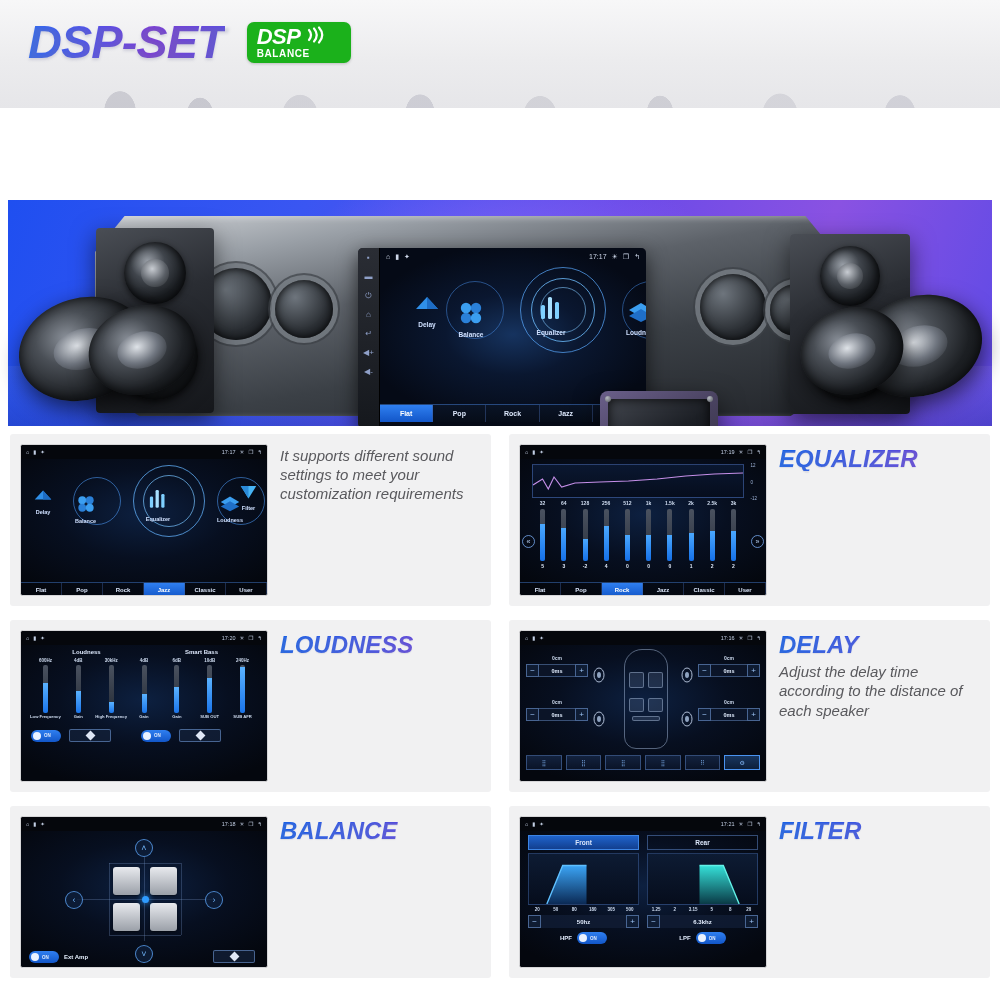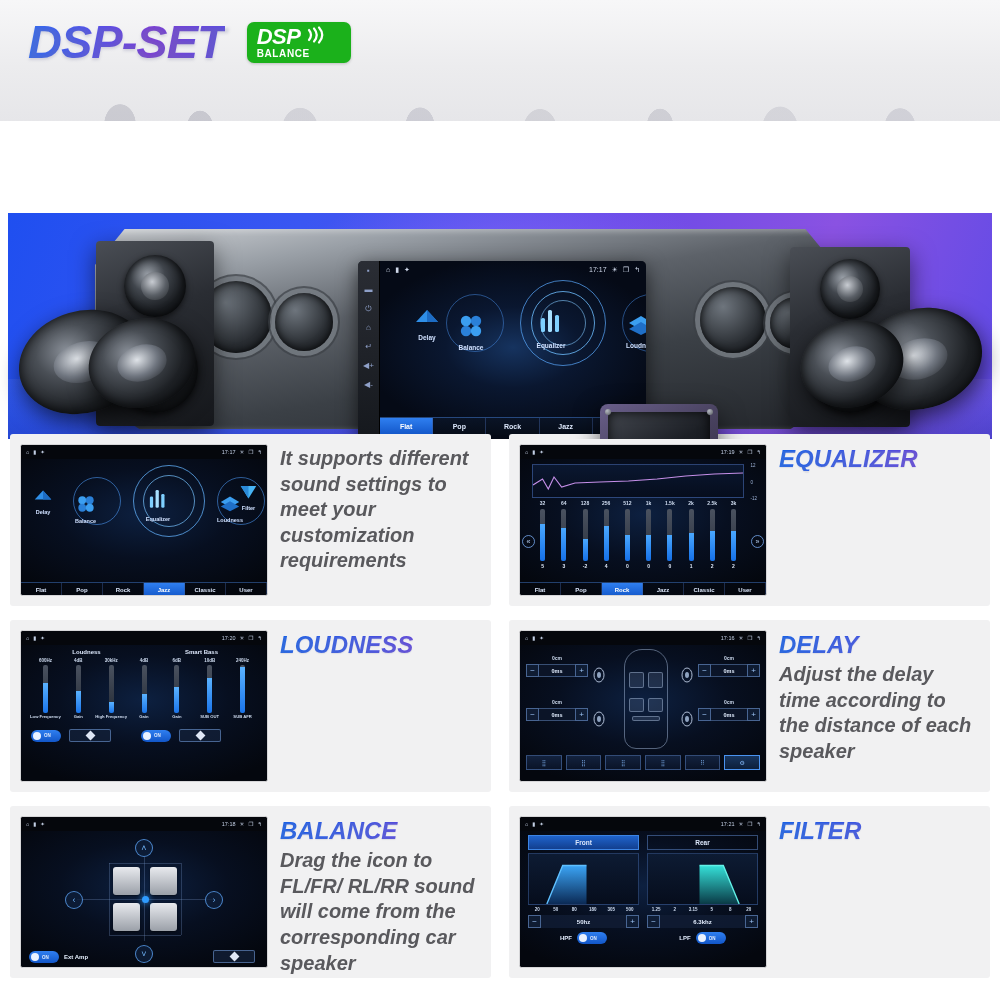--- a/index.html
+++ b/index.html
@@ -7,21 +7,21 @@
     width: 1000px; height: 999px;
     background: #ffffff;
     font-family: "Liberation Sans", sans-serif;
     overflow: hidden;
     position: relative;
   }
 
   
   .header {
     position: relative;
-    width: 1000px; height: 121px;
+    width: 1000px; height: 108px;
     background: linear-gradient(180deg,#f7f7f8 0%, #ececee 55%, #e6e6e9 100%);
     overflow: hidden;
   }
   .header-crowd {
     position: absolute; left: 0; bottom: 0; width: 1000px; height: 70px;
     background:
       radial-gradient(ellipse 26px 34px at 120px 74px, rgba(180,180,190,.55) 0 60%, transparent 62%),
       radial-gradient(ellipse 22px 30px at 200px 78px, rgba(170,170,182,.5) 0 60%, transparent 62%),
       radial-gradient(ellipse 30px 38px at 300px 80px, rgba(185,185,195,.45) 0 60%, transparent 62%),
       radial-gradient(ellipse 24px 32px at 420px 76px, rgba(175,175,188,.45) 0 60%, transparent 62%),
@@ -244,21 +244,21 @@
       radial-gradient(ellipse 170px 90px at 50% 40%, #0d2040 0%, #070f20 50%, #04070e 100%); }
   .card-text { flex: 1; padding-top: 2px; }
   .card-title {
     font-size: 24px; font-weight: 900; font-style: italic;
     background: linear-gradient(95deg,#1560e8 0%,#3a52e4 40%,#6a42d8 75%,#7b3fd4 100%);
     -webkit-background-clip: text; background-clip: text; color: transparent;
     line-height: 1.05; margin-bottom: 5px;
     text-shadow: 0 1px 1px rgba(150,150,180,.2);
   }
   .card-desc {
-    font-size: 20px; font-style: italic; font-weight: 700;
+    font-size: 15px; font-style: italic; font-weight: 400;
     color: #59595d; line-height: 1.28;
   }
 
   
   .mini-car { position: relative; height: 108px; }
   .mini-item { position: absolute; text-align: center; color: #cfe0ff; }
   .mini-label { font-size: 5.5px; font-weight: 700; margin-top: 1px; white-space: nowrap; }
   .mini-presets {
     position: absolute; left: 0; bottom: 0; width: 100%;
     display: flex; border-top: 1px solid rgba(70,130,220,.45);
@@ -984,21 +984,20 @@
         </div>
         <div style="position:absolute;right:12px;bottom:6px;">
           <div class="diamond-btn">
               <span class="diamond"></span>
             </div>
         </div>
       </div>
     </div>
     <div class="card-text">
       <div class="card-title">BALANCE</div>
-      <div class="card-desc">Drag the icon to FL/FR/ RL/RR sound will come from the corresponding car speaker</div>
     </div>
   </div>
 
   <div class="card">
     <div class="card-screen">
       <div class="scr-status">
         <span class="scr-status-l">
             <span>⌂</span>
             <span>▮</span>
             <span>✦</span>

